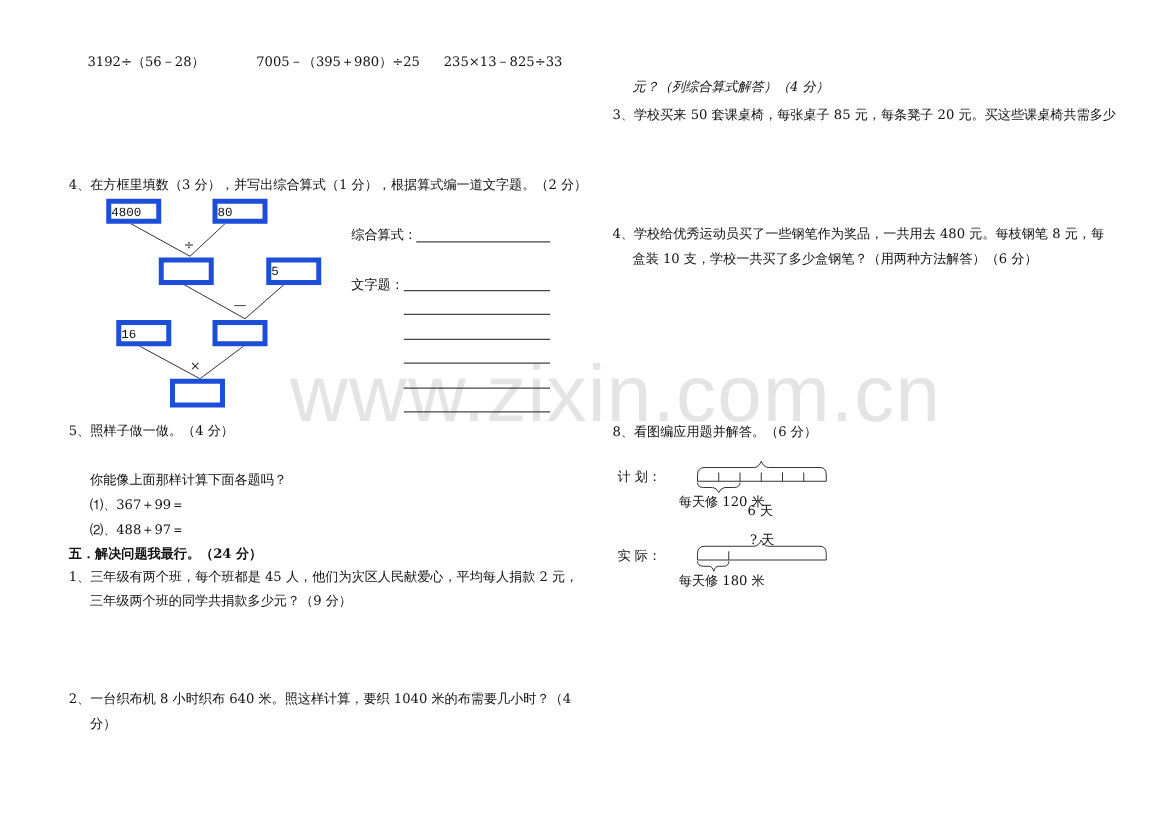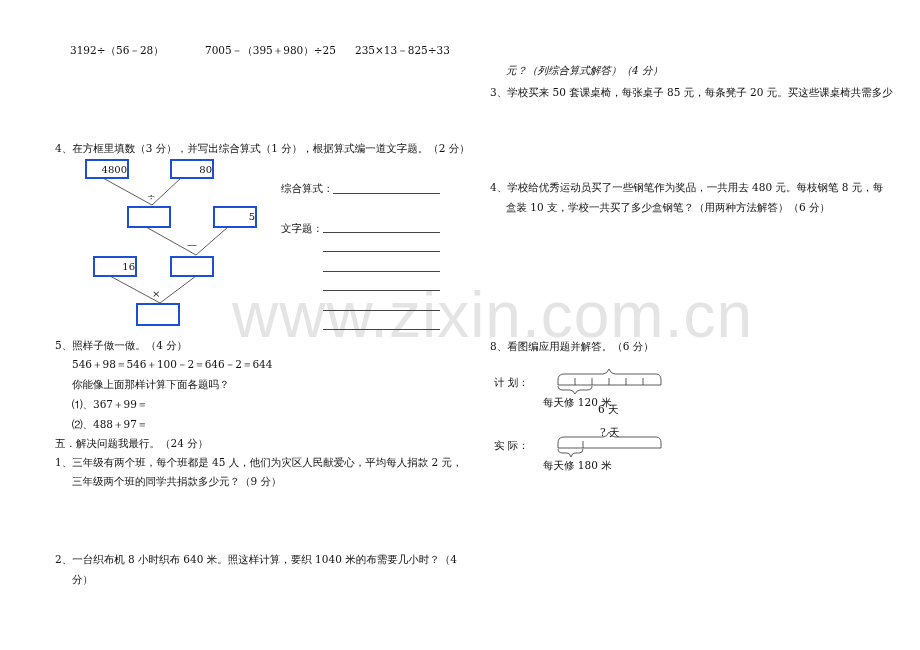--- a/index.html
+++ b/index.html
@@ -2,22 +2,22 @@
 <html><head>
   <meta charset="utf-8">
   <style>
     html, body { margin: 0; padding: 0; background: #ffffff; }
     body {
       width: 920px; height: 650px; position: relative; overflow: hidden;
       font-family: "DejaVu Serif", "Liberation Serif", serif;
       color: #111111;
     }
     .t { position: absolute; font-size: 10.5px; line-height: 14px; white-space: nowrap; }
-    .box { position: absolute; border: 2px solid #1d4ed8; background: #fff; box-sizing: border-box;
-           font-size: 10px; text-align: right; line-height: 18px; }
+    .box { position: absolute; border: 4px solid #1d4ed8; background: #fff; box-sizing: border-box;
+           font-size: 10px; text-align: left; line-height: 18px; font-family: Liberation Mono, monospace; }
     .uline { position: absolute; height: 0; border-top: 1px solid #444; }
     .watermark {
       position: absolute; left: 232px; top: 283px;
       font-family: "Liberation Sans", "DejaVu Sans", sans-serif;
       font-size: 64px; line-height: 64px; color: #e4e4e4; letter-spacing: 1px;
       z-index: 0; white-space: nowrap;
     }
     .layer { position: absolute; left: 0; top: 0; width: 880px; height: 650px; z-index: 1; }
     svg { position: absolute; left: 0; top: 0; }
   </style>
@@ -58,26 +58,25 @@
   <div class="uline" style="left:333px; top:193px; width:107px;"></div>
   <div class="t" style="left:281px; top:221px;">文字题：</div>
   <div class="uline" style="left:323px; top:232px; width:117px;"></div>
   <div class="uline" style="left:323px; top:251px; width:117px;"></div>
   <div class="uline" style="left:323px; top:271px; width:117px;"></div>
   <div class="uline" style="left:323px; top:290px; width:117px;"></div>
   <div class="uline" style="left:323px; top:310px; width:117px;"></div>
   <div class="uline" style="left:323px; top:329px; width:117px;"></div>
 
   <div class="t" style="left:55px; top:338px;">5、照样子做一做。（4 分）</div>
-  <div class="t" style="left:72px; top:357px;">546＋98＝546＋100－2＝646－2＝644</div>
   <div class="t" style="left:72px; top:377px;">你能像上面那样计算下面各题吗？</div>
   <div class="t" style="left:72px; top:397px;">⑴、367＋99＝</div>
   <div class="t" style="left:72px; top:417px;">⑵、488＋97＝</div>
 
-  <div class="t" style="left:55px; top:436px;">五．解决问题我最行。（24 分）</div>
+  <div class="t" style="left:55px; top:436px;font-weight:bold;">五．解决问题我最行。（24 分）</div>
   <div class="t" style="left:55px; top:455px;">1、三年级有两个班，每个班都是 45 人，他们为灾区人民献爱心，平均每人捐款 2 元，</div>
   <div class="t" style="left:72px; top:474px;">三年级两个班的同学共捐款多少元？（9 分）</div>
   <div class="t" style="left:55px; top:552px;">2、一台织布机 8 小时织布 640 米。照这样计算，要织 1040 米的布需要几小时？（4</div>
   <div class="t" style="left:72px; top:572px;">分）</div>
 
   <div class="t" style="left:490px; top:43px;margin-top:42px;">3、学校买来 50 套课桌椅，每张桌子 85 元，每条凳子 20 元。买这些课桌椅共需多少</div>
   <div class="t" style="left:506px; top:63px;font-style:italic;">元？（列综合算式解答）（4 分）</div>
   <div class="t" style="left:490px; top:180px;">4、学校给优秀运动员买了一些钢笔作为奖品，一共用去 480 元。每枝钢笔 8 元，每</div>
   <div class="t" style="left:506px; top:200px;">盒装 10 支，学校一共买了多少盒钢笔？（用两种方法解答）（6 分）</div>
 

